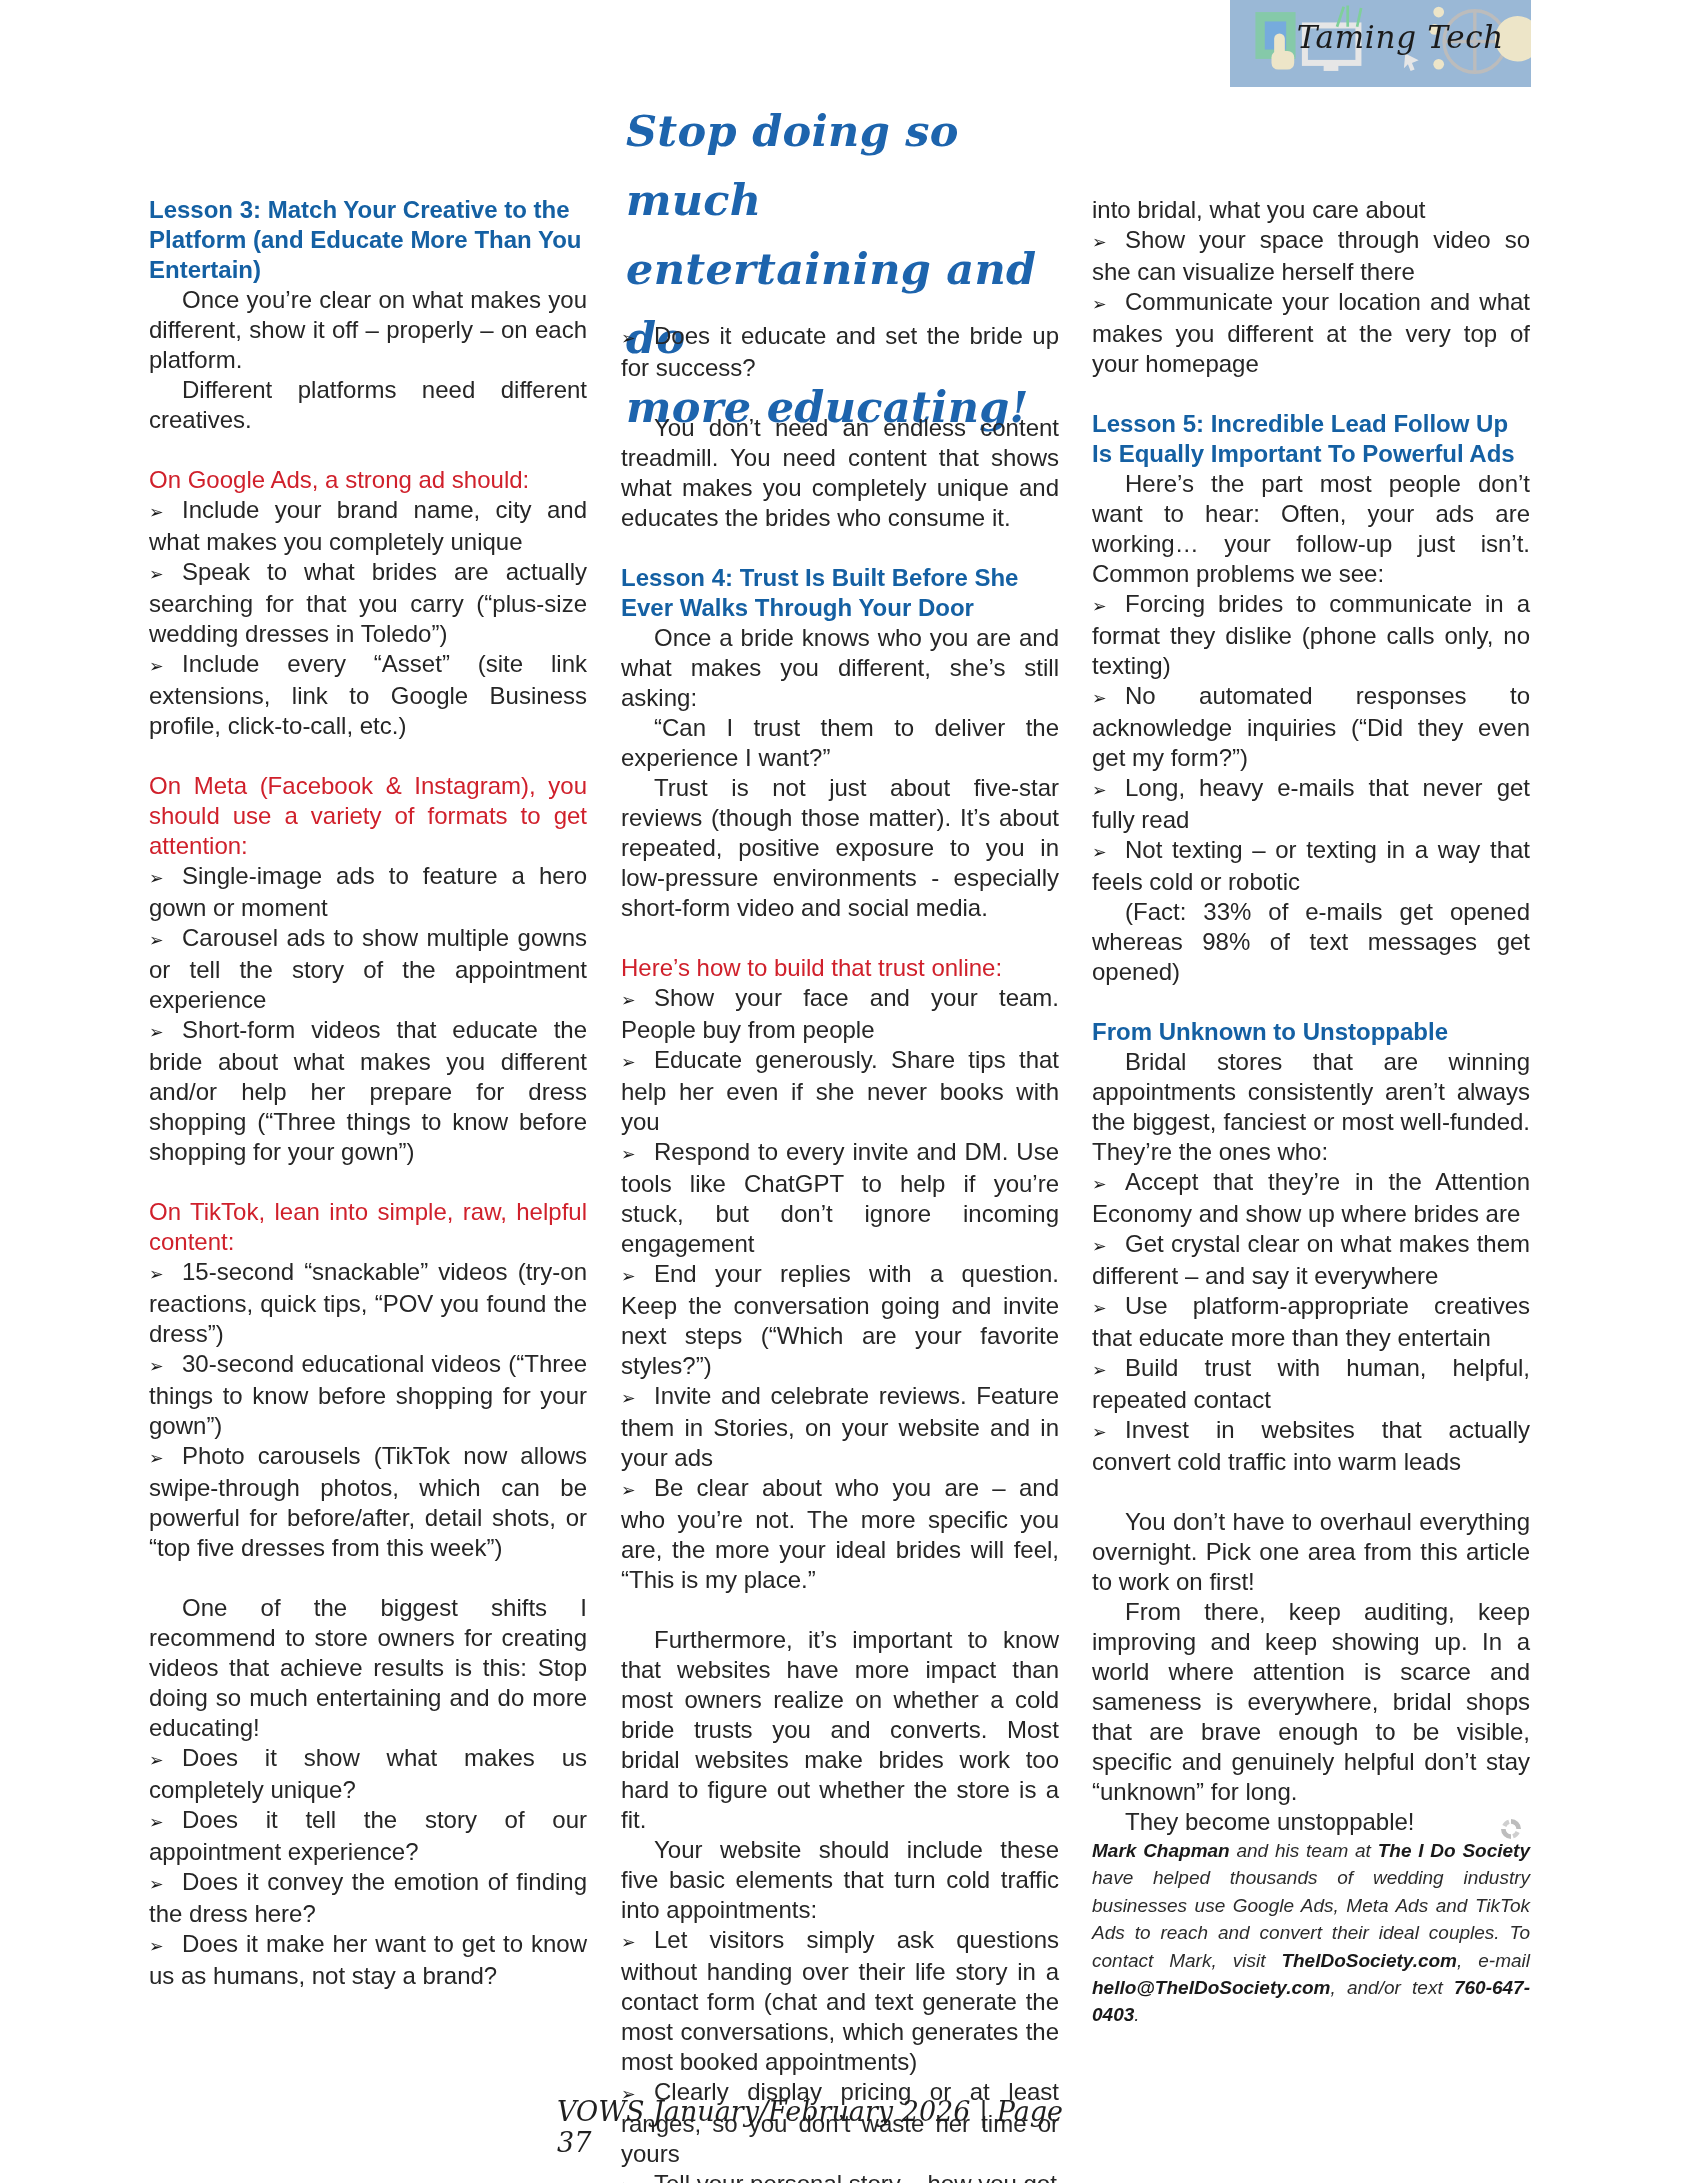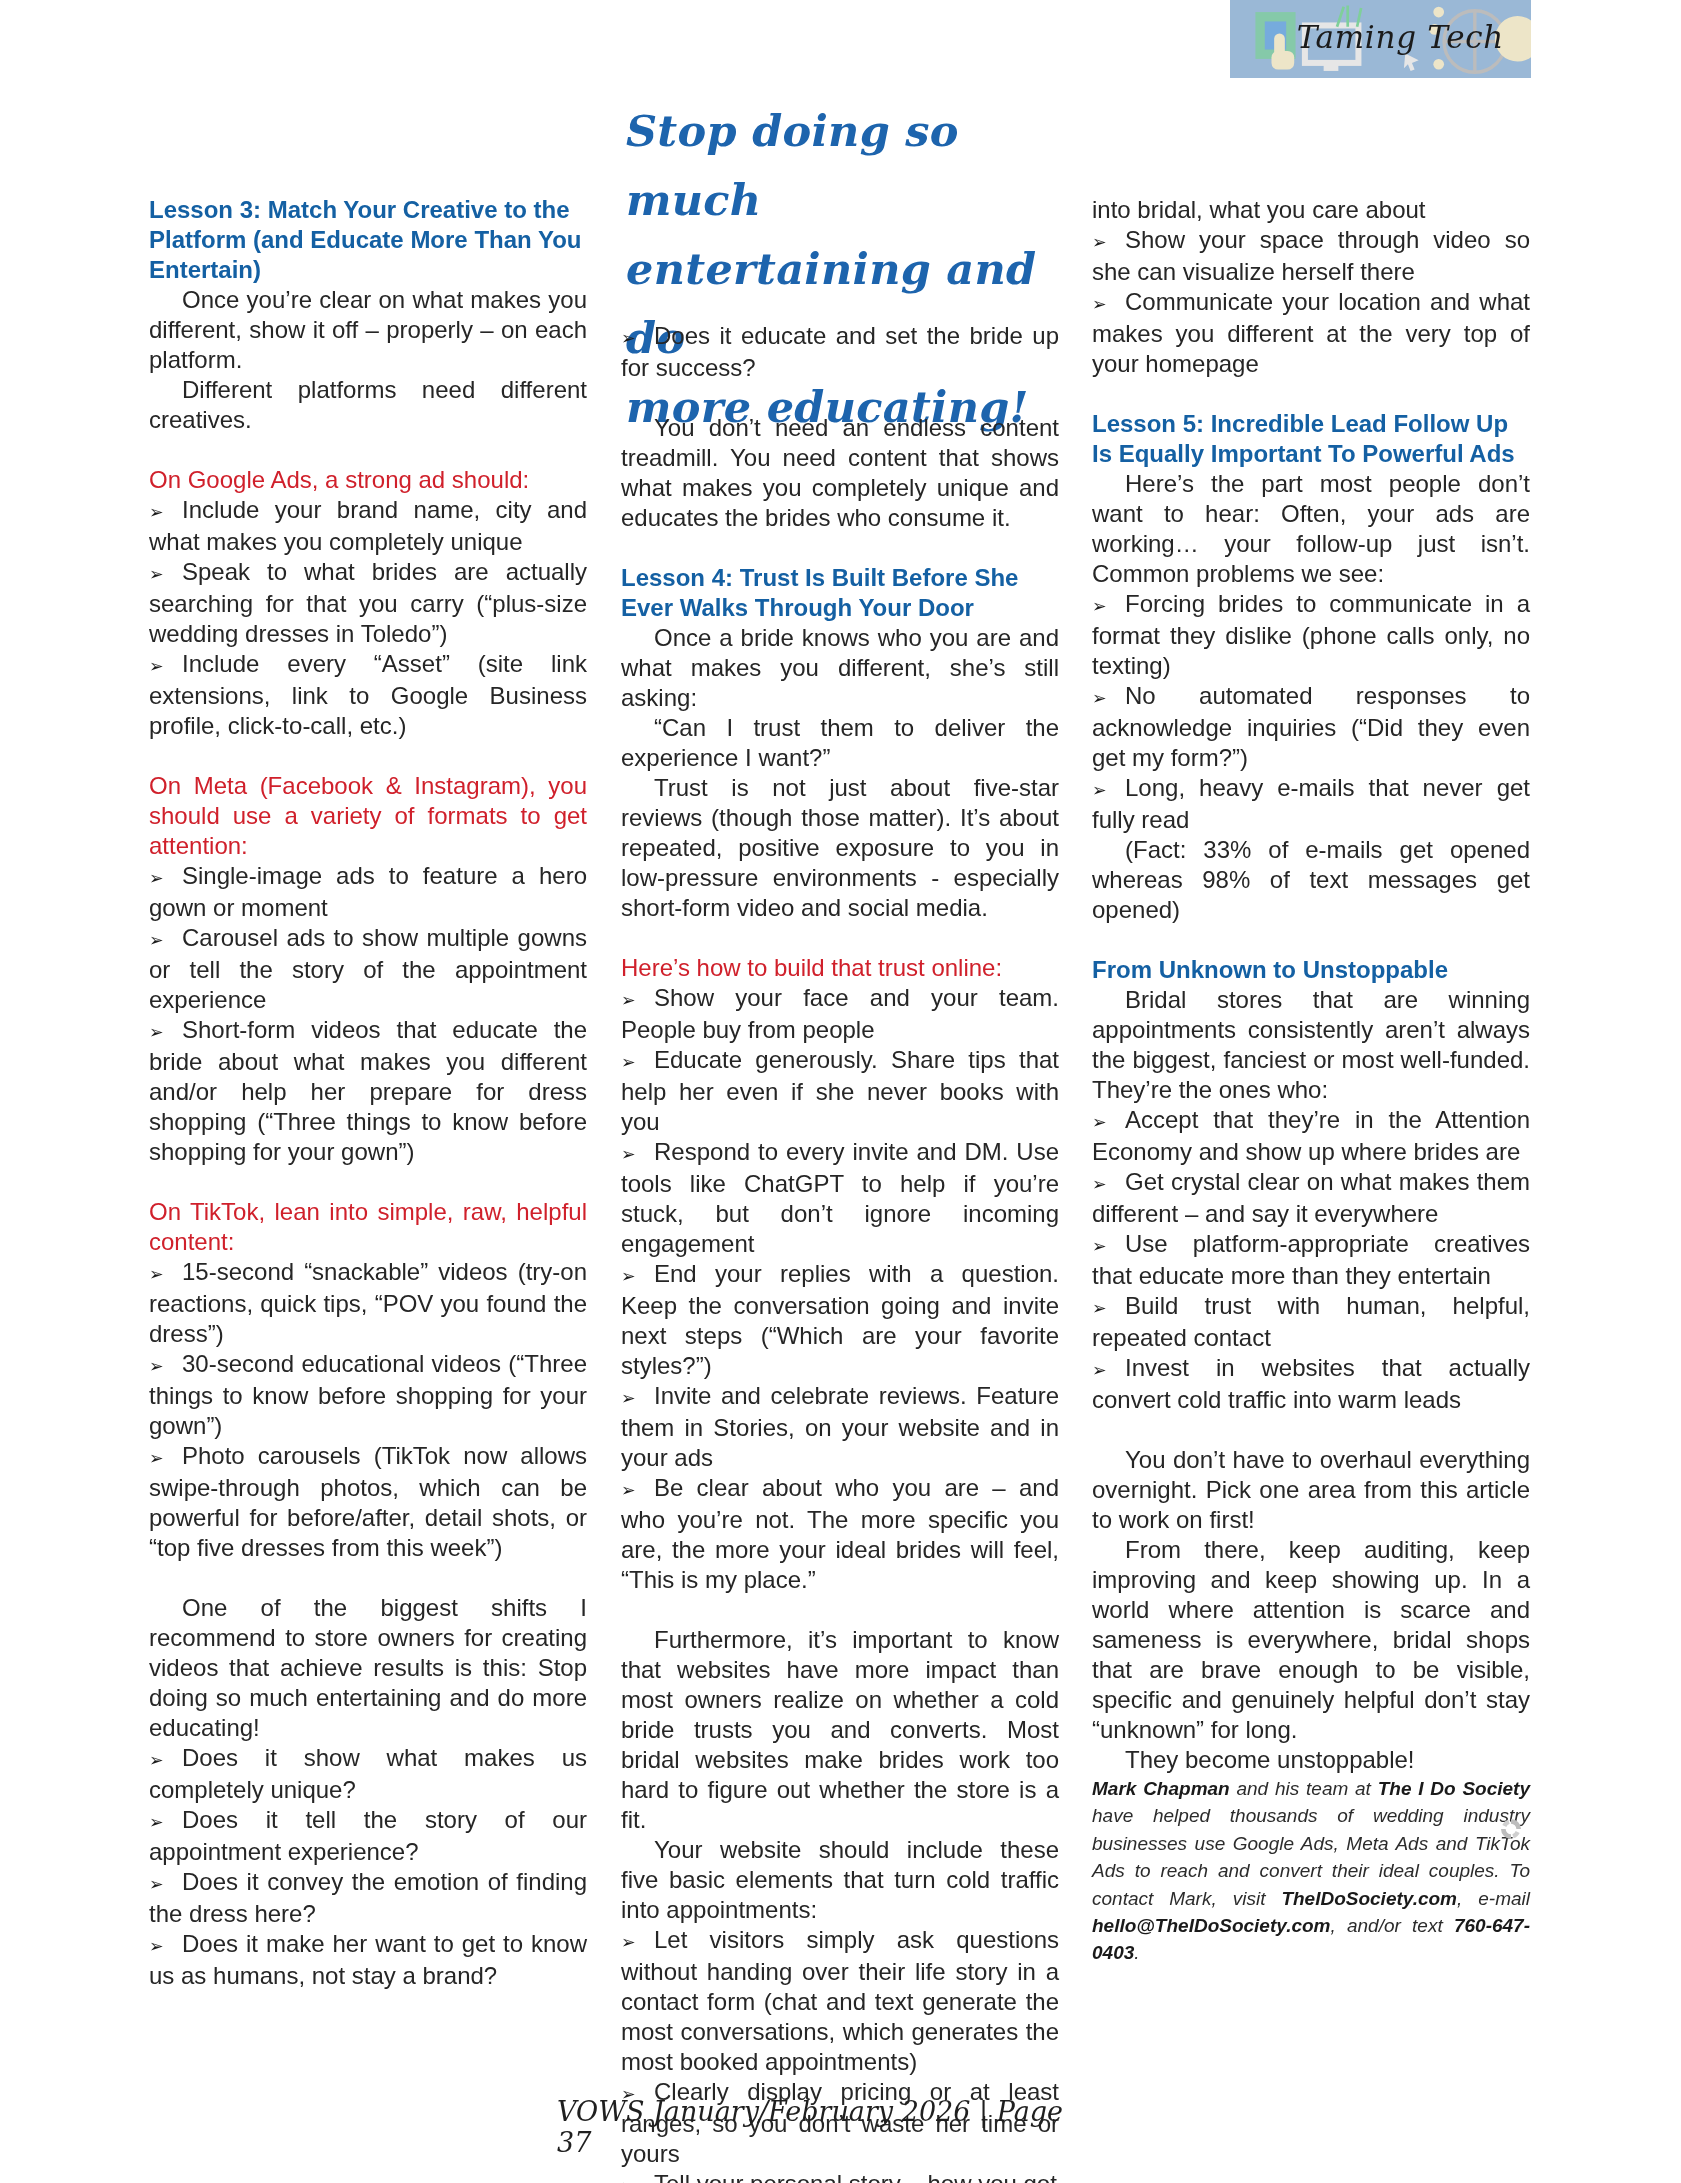--- a/index.html
+++ b/index.html
@@ -1,20 +1,20 @@
 <!DOCTYPE html>
 <html style="font-size:10.7px"><head>
 <meta charset="utf-8">
 <style>
   html, body { margin: 0; padding: 0; background: #ffffff; }
   body { width: 1681px; height: 2183px; position: relative; overflow: hidden;
          font-family: "Liberation Sans", sans-serif; color: #2a2a2a; }
 
   
-  .banner { position: absolute; left: 1230px; top: 0; width: 301px; height: 78px;
+  .banner { position: absolute; left: 1230px; top: 0; width: 301px; height: 87px;
             background: #9ab8d6; overflow: hidden; }
   .banner svg { position: absolute; left: 0; top: 0; }
   .banner-title { position: absolute; right: 27px; top: 19px; font-family: "DejaVu Serif", serif;
                   font-style: italic; font-size: 31px; color: #1b1b1b; letter-spacing: 0.7px; }
 
   
   .pullquote { position: absolute; left: 626px; top: 97px; width: 428px; text-align: left;
                font-family: "DejaVu Serif", serif; font-style: italic; font-weight: bold;
                color: #1d64ad; font-size: 43px; line-height: 69px; letter-spacing: 0.3px; }
 
@@ -141,20 +141,21 @@
 <div class="col col3">
   <p>into bridal, what you care about</p>
   <p class="bullet"><span class="arrow">➢</span><span>Show your space through video so she can visualize herself there</span></p>
   <p class="bullet"><span class="arrow">➢</span><span>Communicate your location and what makes you different at the very top of your homepage</span></p>
   <div class="gap"></div>
   <h3 class="h-blue">Lesson 5: Incredible Lead Follow Up Is Equally Important To Powerful Ads</h3>
   <p class="indent">Here’s the part most people don’t want to hear: Often, your ads are working… your follow-up just isn’t. Common problems we see:</p>
   <p class="bullet"><span class="arrow">➢</span><span>Forcing brides to communicate in a format they dislike (phone calls only, no texting)</span></p>
   <p class="bullet"><span class="arrow">➢</span><span>No automated responses to acknowledge inquiries (“Did they even get my form?”)</span></p>
   <p class="bullet"><span class="arrow">➢</span><span>Long, heavy e-mails that never get fully read</span></p>
+  <p class="bullet"><span class="arrow">➢</span><span>Not texting – or texting in a way that feels cold or robotic</span></p>
   <p class="indent">(Fact: 33% of e-mails get opened whereas 98% of text messages get opened)</p>
   <div class="gap"></div>
   <h3 class="h-blue">From Unknown to Unstoppable</h3>
   <p class="indent">Bridal stores that are winning appointments consistently aren’t always the biggest, fanciest or most well-funded. They’re the ones who:</p>
   <p class="bullet"><span class="arrow">➢</span><span>Accept that they’re in the Attention Economy and show up where brides are</span></p>
   <p class="bullet"><span class="arrow">➢</span><span>Get crystal clear on what makes them different – and say it everywhere</span></p>
   <p class="bullet"><span class="arrow">➢</span><span>Use platform-appropriate creatives that educate more than they entertain</span></p>
   <p class="bullet"><span class="arrow">➢</span><span>Build trust with human, helpful, repeated contact</span></p>
   <p class="bullet"><span class="arrow">➢</span><span>Invest in websites that actually convert cold traffic into warm leads</span></p>
   <div class="gap"></div>

